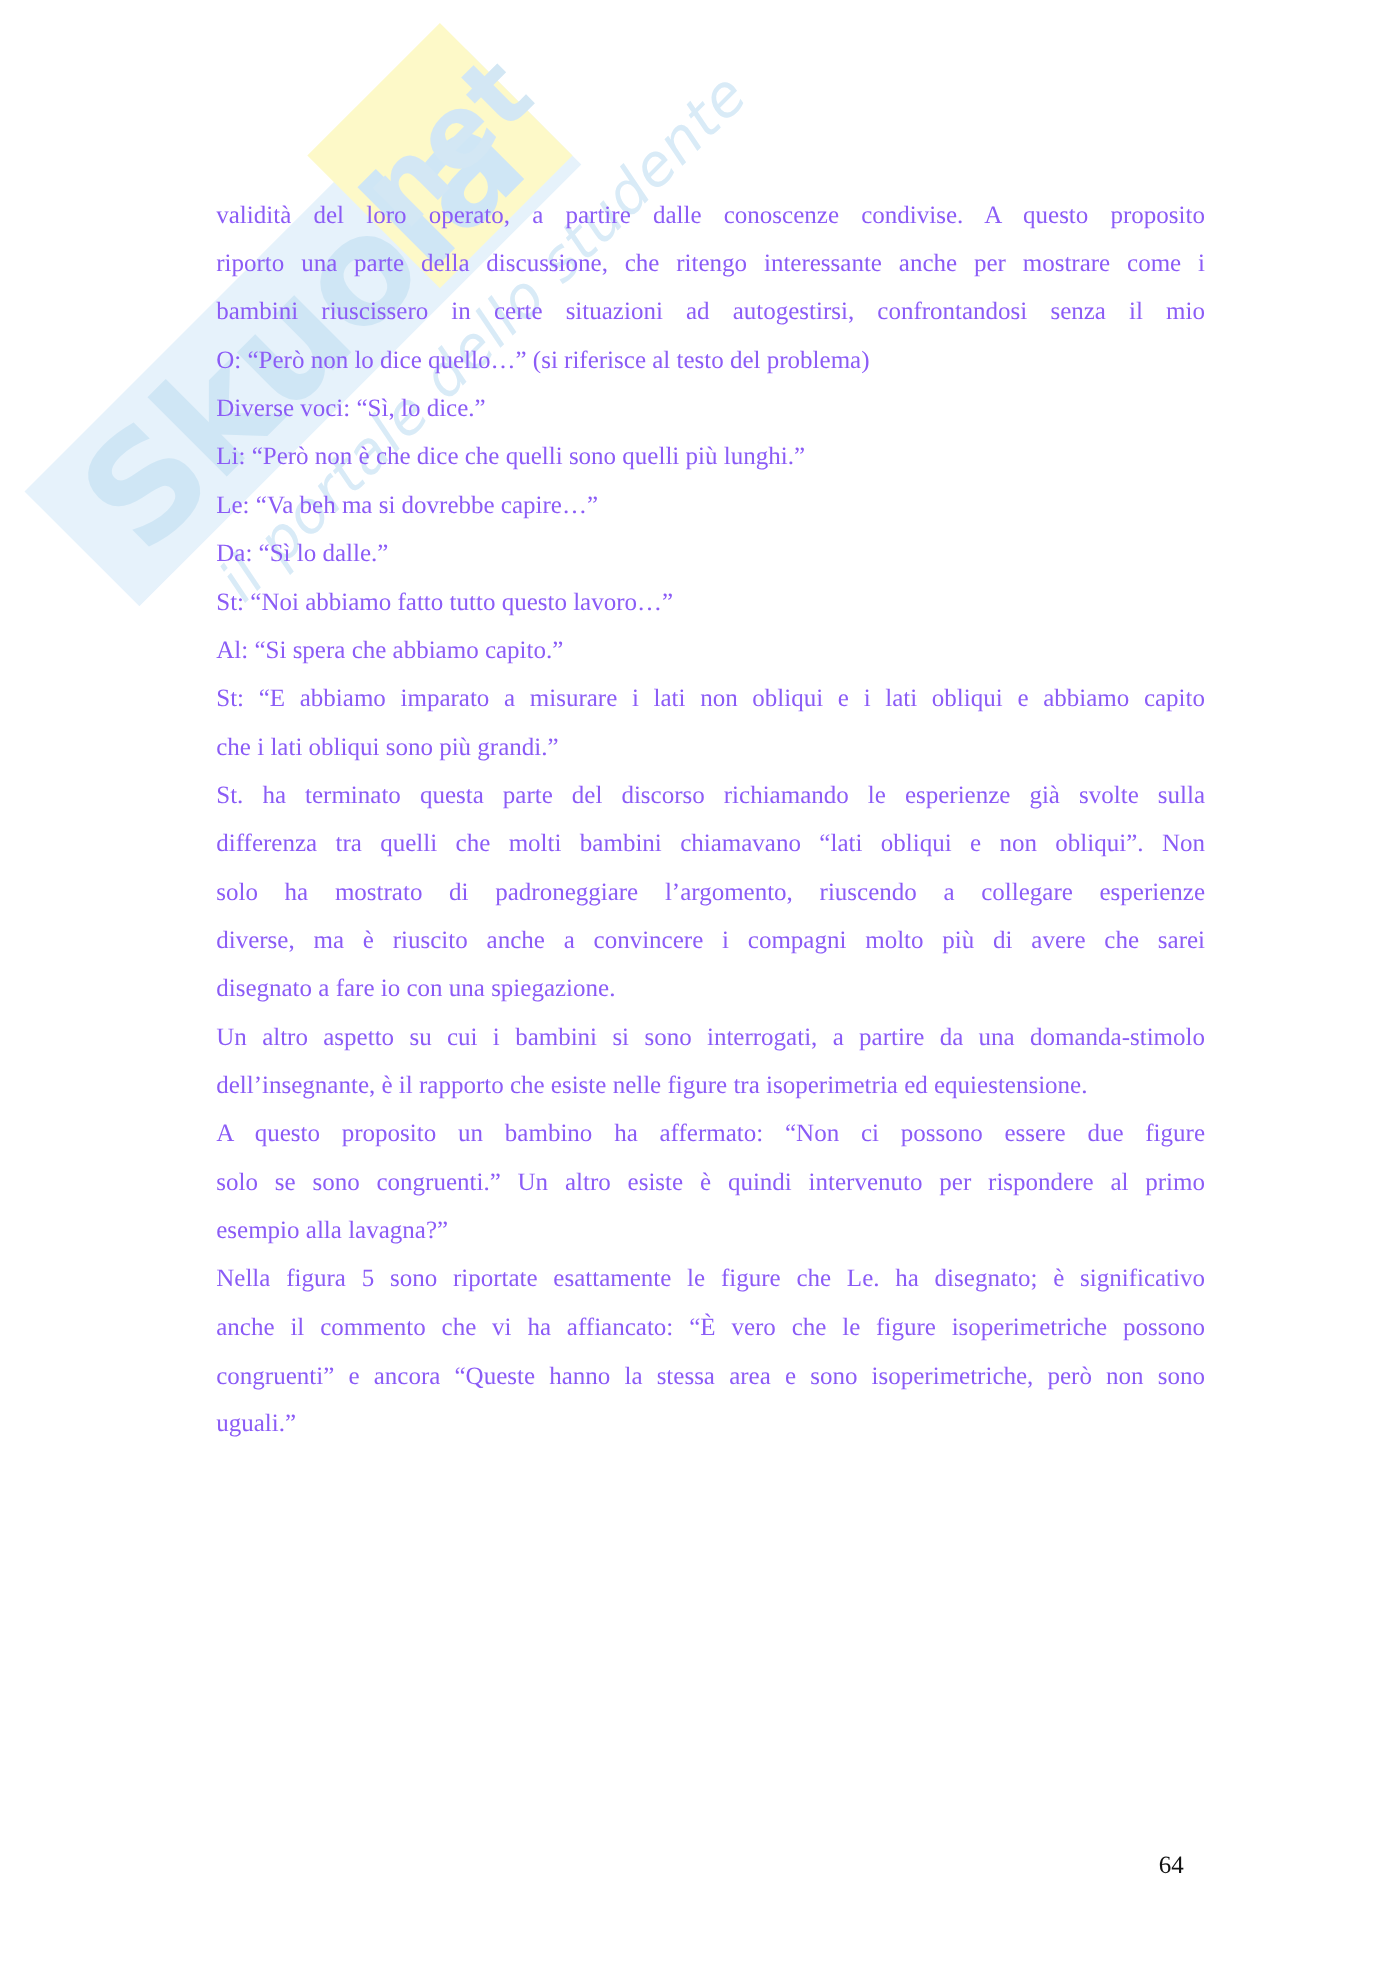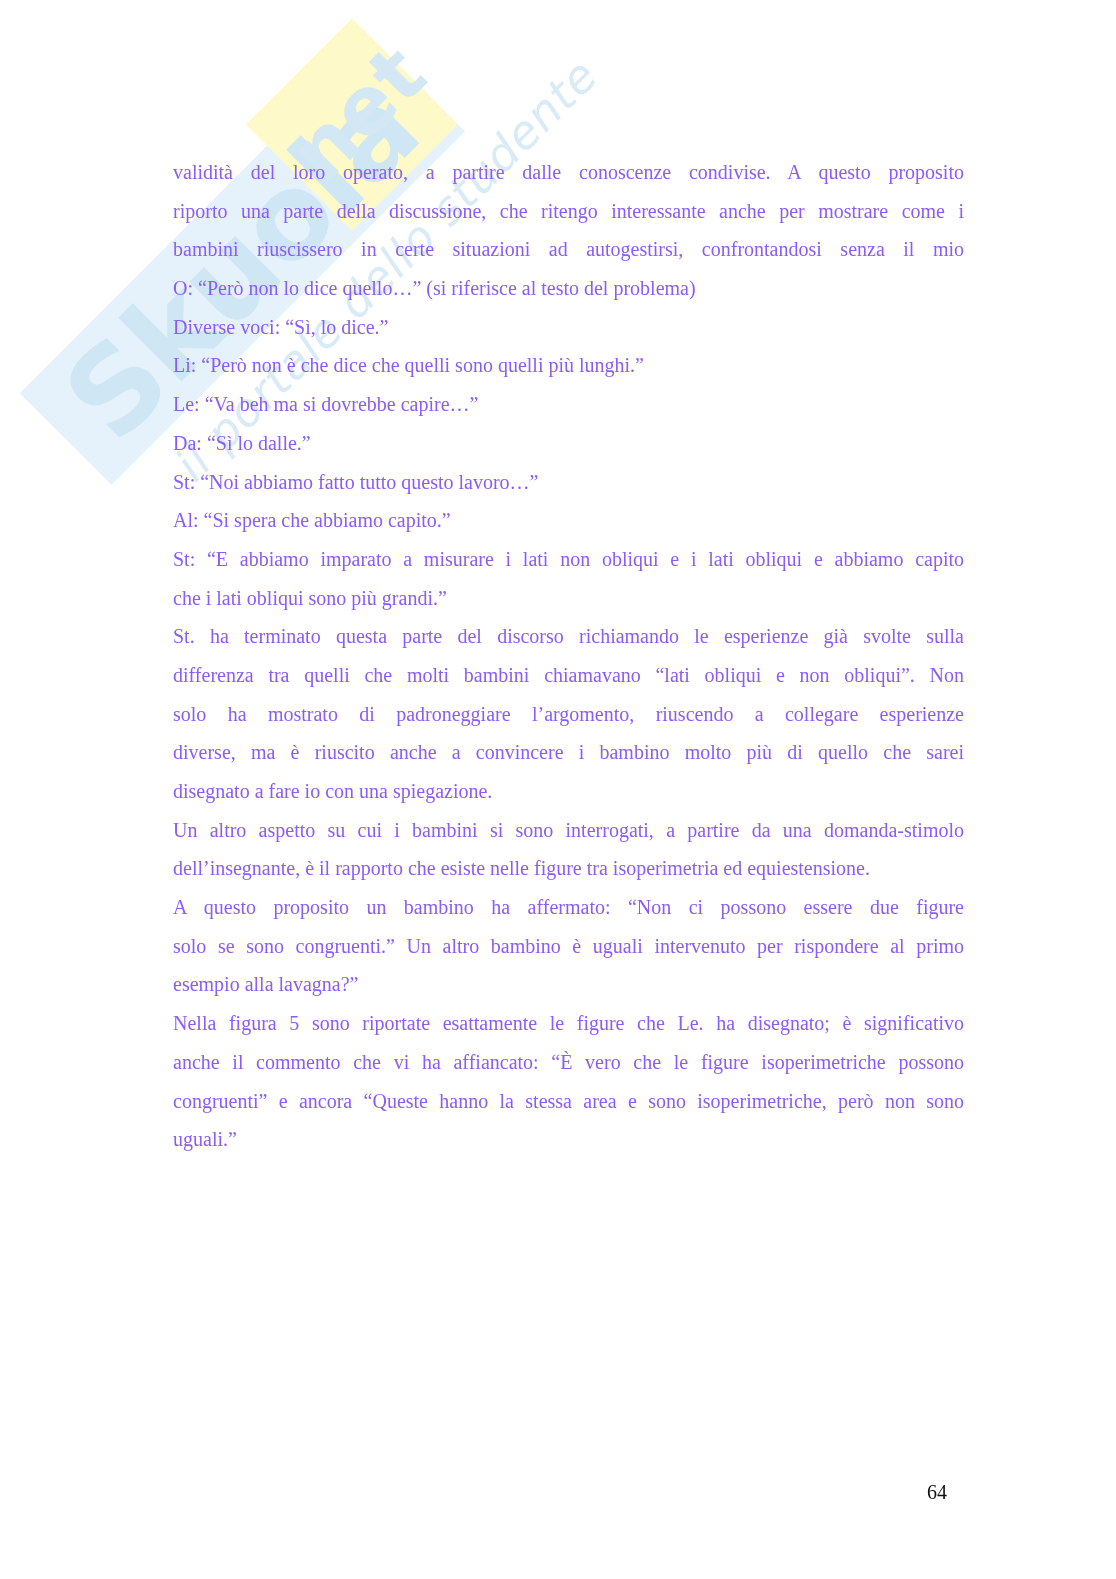--- a/index.html
+++ b/index.html
@@ -45,26 +45,26 @@
     <div class="line">Li: “Però non è che dice che quelli sono quelli più lunghi.”</div>
     <div class="line">Le: “Va beh ma si dovrebbe capire…”</div>
     <div class="line">Da: “Sì lo dalle.”</div>
     <div class="line">St: “Noi abbiamo fatto tutto questo lavoro…”</div>
     <div class="line">Al: “Si spera che abbiamo capito.”</div>
     <div class="line just">St: “E abbiamo imparato a misurare i lati non obliqui e i lati obliqui e abbiamo capito</div>
     <div class="line">che i lati obliqui sono più grandi.”</div>
     <div class="line just">St. ha terminato questa parte del discorso richiamando le esperienze già svolte sulla</div>
     <div class="line just">differenza tra quelli che molti bambini chiamavano “lati obliqui e non obliqui”. Non</div>
     <div class="line just">solo ha mostrato di padroneggiare l’argomento, riuscendo a collegare esperienze</div>
-    <div class="line just">diverse, ma è riuscito anche a convincere i bambino molto più di quello che sarei</div>
+    <div class="line just">diverse, ma è riuscito anche a convincere i compagni molto più di avere che sarei</div>
     <div class="line">disegnato a fare io con una spiegazione.</div>
     <div class="line just">Un altro aspetto su cui i bambini si sono interrogati, a partire da una domanda-stimolo</div>
     <div class="line">dell’insegnante, è il rapporto che esiste nelle figure tra isoperimetria ed equiestensione.</div>
     <div class="line just">A questo proposito un bambino ha affermato: “Non ci possono essere due figure</div>
-    <div class="line just">solo se sono congruenti.” Un altro bambino è uguali intervenuto per rispondere al primo</div>
+    <div class="line just">solo se sono congruenti.” Un altro esiste è quindi intervenuto per rispondere al primo</div>
     <div class="line">esempio alla lavagna?”</div>
     <div class="line just">Nella figura 5 sono riportate esattamente le figure che Le. ha disegnato; è significativo</div>
     <div class="line just">anche il commento che vi ha affiancato: “È vero che le figure isoperimetriche possono</div>
     <div class="line just">congruenti” e ancora “Queste hanno la stessa area e sono isoperimetriche, però non sono</div>
     <div class="line">uguali.”</div>
   </div>
 
   <div class="page-number">64</div>
 </div>
 

